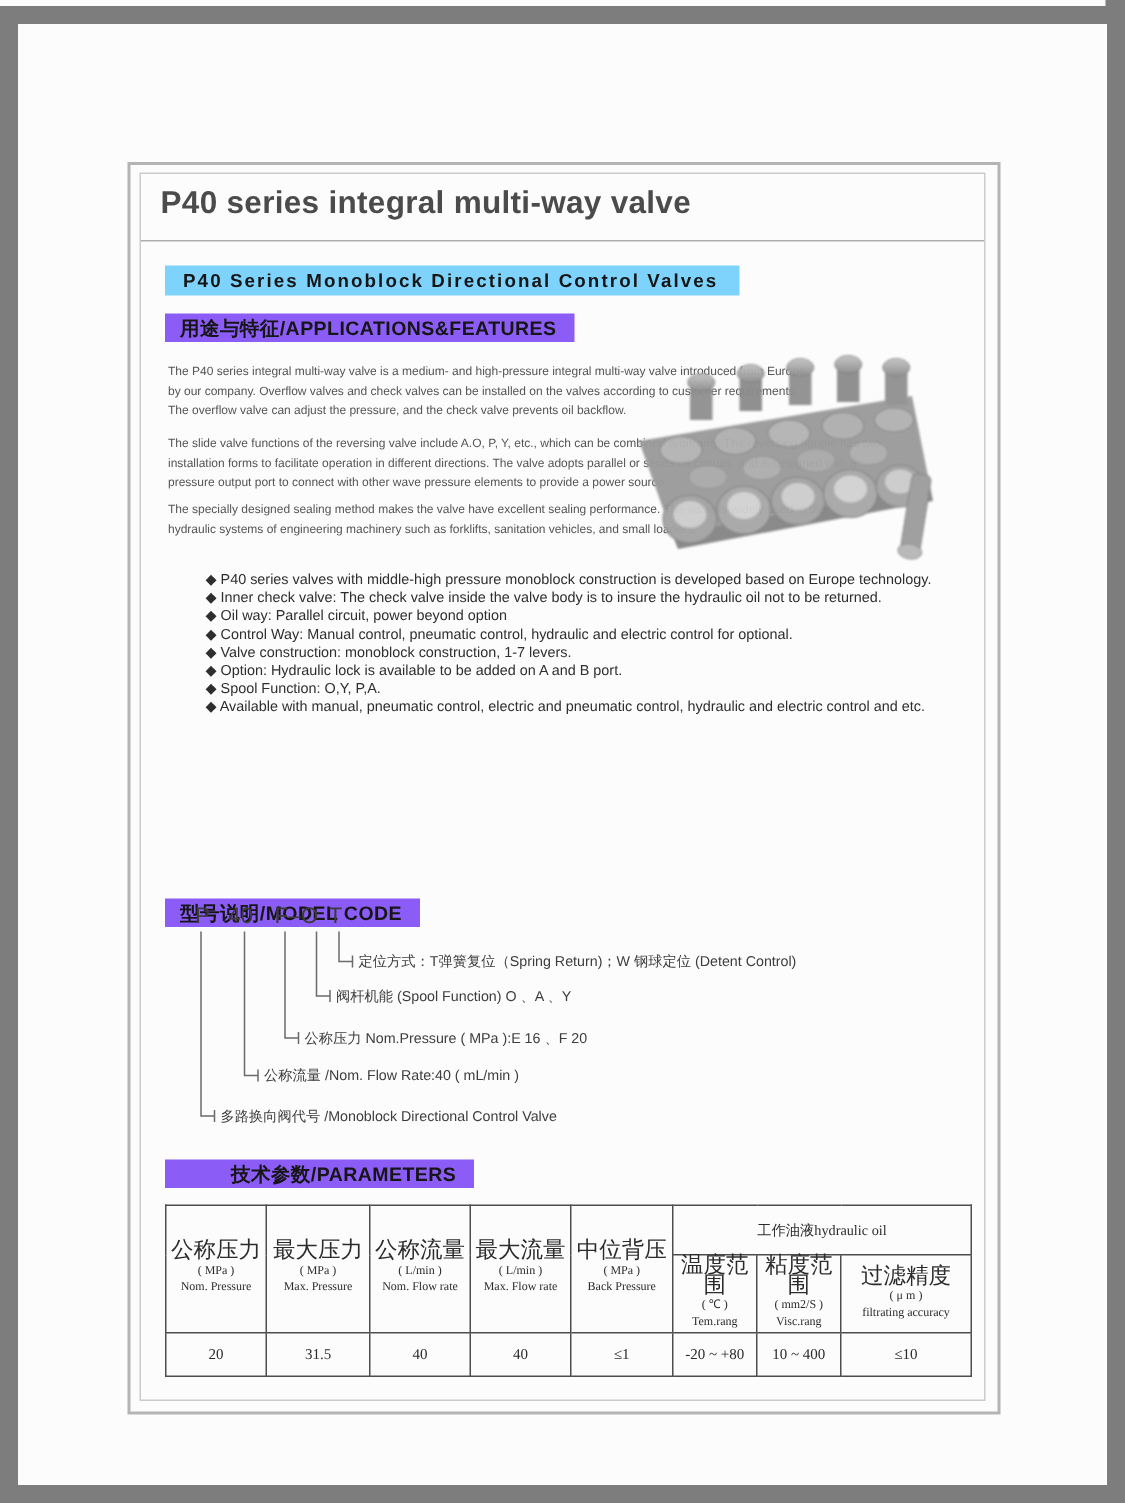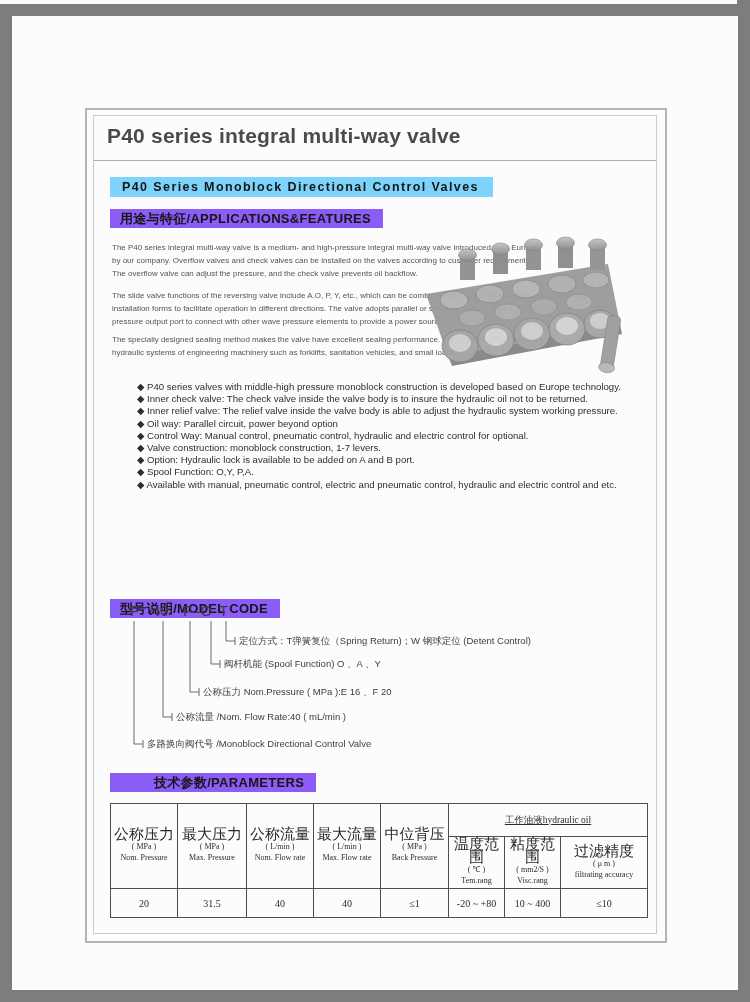--- a/index.html
+++ b/index.html
@@ -42,21 +42,21 @@
   .model-diagram{left:110px;top:595px;z-index:1;}
   .branch-label{font-size:9.5px;color:#3d3d3d;white-space:nowrap;z-index:2;text-align:right;}
   .bl-t{left:239px;top:635px;} .bl-o{left:224px;top:658px;} .bl-f{left:203px;top:686px;}
   .bl-40{left:176px;top:711px;} .bl-p{left:147px;top:738px;}
   
   .params-table{
     left:110px;top:803px;width:537px;border-collapse:collapse;table-layout:fixed;
     font-family:"Liberation Serif", serif;color:#2b2b2b;z-index:2;position:absolute;
   }
   .params-table td{border:1px solid #4d4d4d;text-align:center;vertical-align:middle;padding:1px 2px;}
-  .params-table .grp{height:30px;font-size:9.5px;text-decoration:underline;}
+  .params-table .grp{height:30px;font-size:9.5px;}
   .params-table .hdr{font-size:9px;}
   .params-table .hdr .zh{font-size:15px;line-height:13px;}
   .params-table .hdr .unit{font-size:8px;line-height:11px;}
   .params-table .hdr .en{font-size:8px;line-height:12px;}
   .params-table .sub-row td{height:47px;}
   .params-table .val{height:26px;font-size:10px;}
 </style>
 </head>
 <body>
 
@@ -145,21 +145,20 @@
     <g transform="rotate(9 200 110)">
       <rect x="194" y="96" width="13" height="52" rx="4" fill="#9d9d9d" stroke="#828282" stroke-width="0.7"></rect>
       <ellipse cx="200.5" cy="148" rx="8" ry="5" fill="#b7b7b7" stroke="#828282" stroke-width="0.6"></ellipse>
     </g>
   </g>
 </svg>
 
 <ul class="abs bullets">
   <li>◆ P40 series valves with middle-high pressure monoblock construction is developed based on Europe technology.</li>
   <li>◆ Inner check valve: The check valve inside the valve body is to insure the hydraulic oil not to be returned.</li>
-  <li>◆ Inner relief valve: The relief valve inside the valve body is able to adjust the hydraulic system working pressure.</li>
   <li>◆ Oil way: Parallel circuit, power beyond option</li>
   <li>◆ Control Way: Manual control, pneumatic control, hydraulic and electric control for optional.</li>
   <li>◆ Valve construction: monoblock construction, 1-7 levers.</li>
   <li>◆ Option: Hydraulic lock is available to be added on A and B port.</li>
   <li>◆ Spool Function: O,Y, P,A.</li>
   <li>◆ Available with manual, pneumatic control, electric and pneumatic control, hydraulic and electric control and etc.</li>
 </ul>
 
 <div class="abs bar bar-sub bar-model">型号说明/MODEL CODE</div>
 

